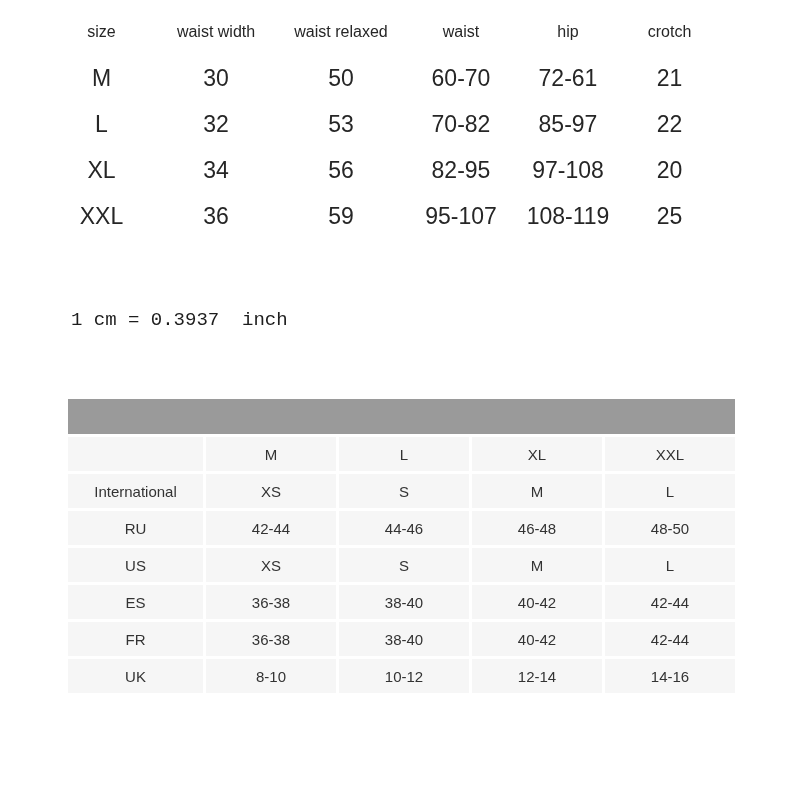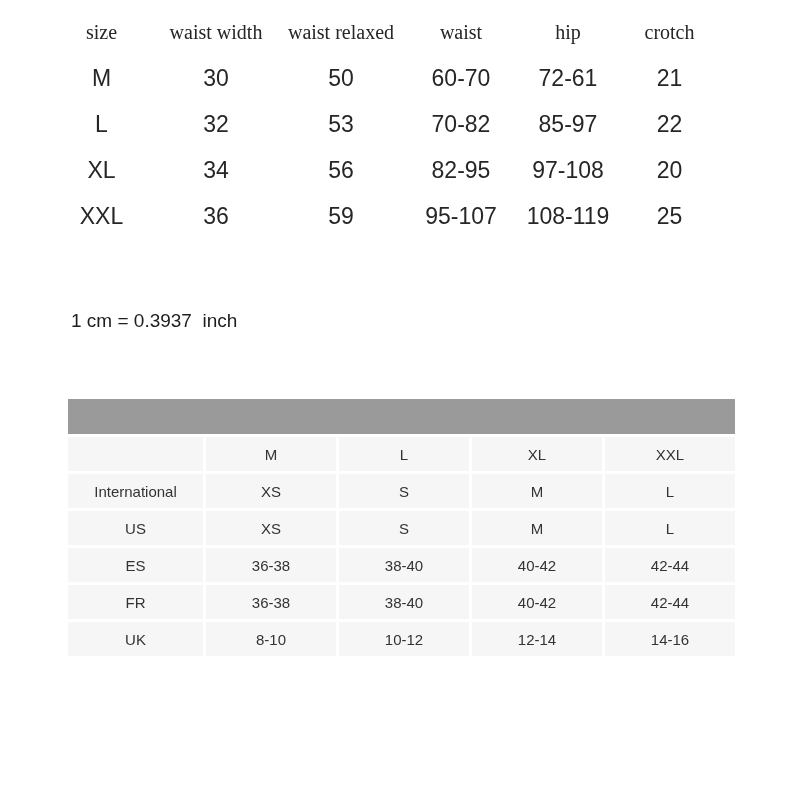--- a/index.html
+++ b/index.html
@@ -28,28 +28,27 @@
     text-align: center;
     vertical-align: middle;
     height: 46px;
     font-size: 23px;
     color: #262626;
     white-space: nowrap;
     overflow: hidden;
     padding: 0;
   }
   table.size-table tr.st-header td {
-    font-size: 20px;
-    font-family: Liberation Serif, serif;
+    font-size: 16px;
   }
 
   
   .notes {
     margin: 4px 0 0 71px;
-    font-family: Liberation Sans, sans-serif;
+    font-family: Liberation Mono, monospace;
     font-size: 19px;
     color: #1d1d1d;
     line-height: 31px;
     white-space: pre;
   }
 
   
   .divider-bar {
     margin: 1px 0 0 68px;
     width: 667px;
@@ -158,20 +157,27 @@
           <td>XXL</td>
         </tr>
         <tr>
           <td>International</td>
           <td>XS</td>
           <td>S</td>
           <td>M</td>
           <td>L</td>
         </tr>
         <tr>
+          <td>RU</td>
+          <td>42-44</td>
+          <td>44-46</td>
+          <td>46-48</td>
+          <td>48-50</td>
+        </tr>
+        <tr>
           <td>US</td>
           <td>XS</td>
           <td>S</td>
           <td>M</td>
           <td>L</td>
         </tr>
         <tr>
           <td>ES</td>
           <td>36-38</td>
           <td>38-40</td>

